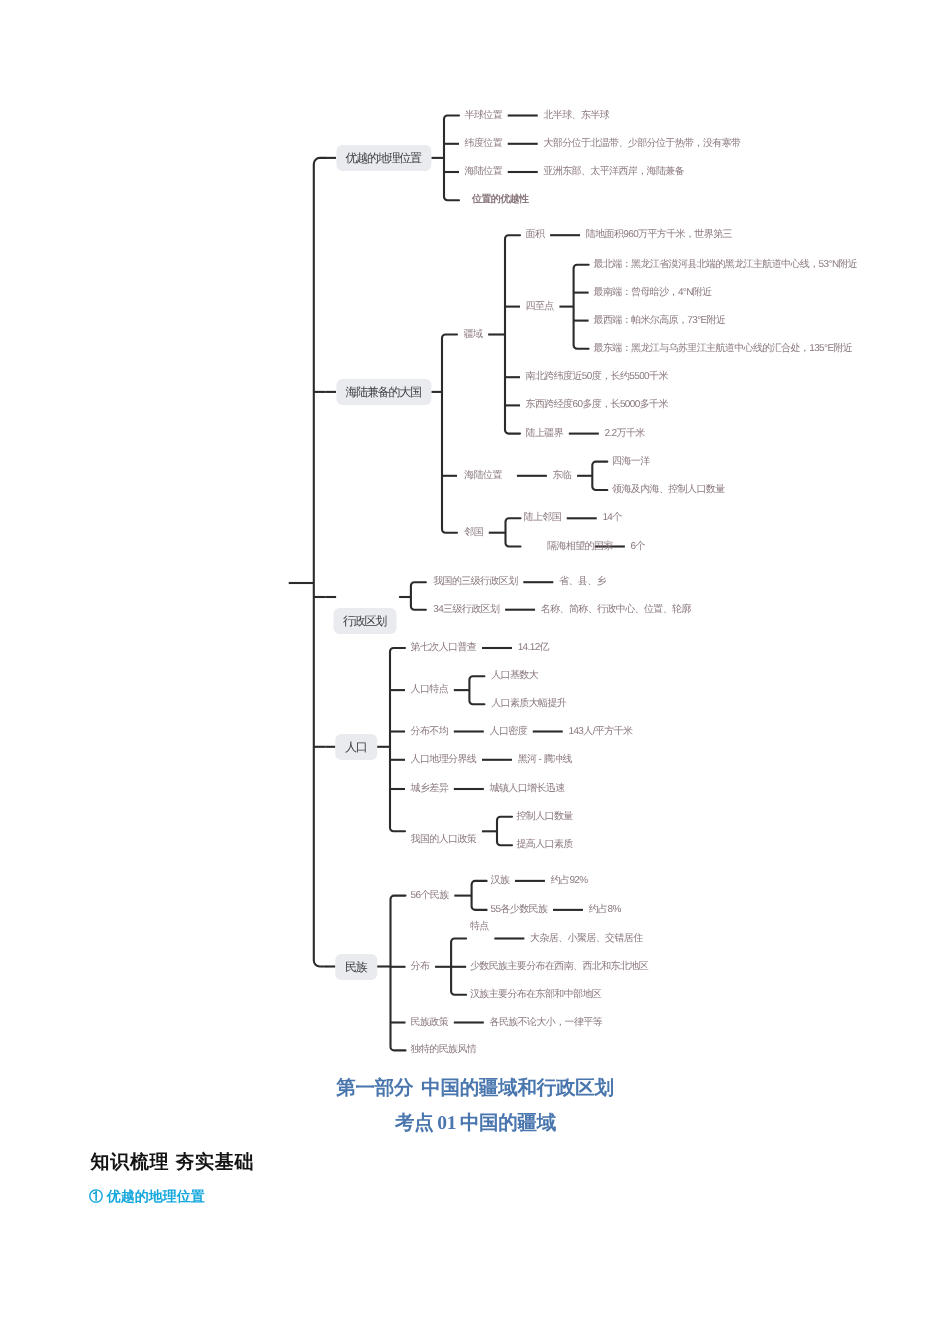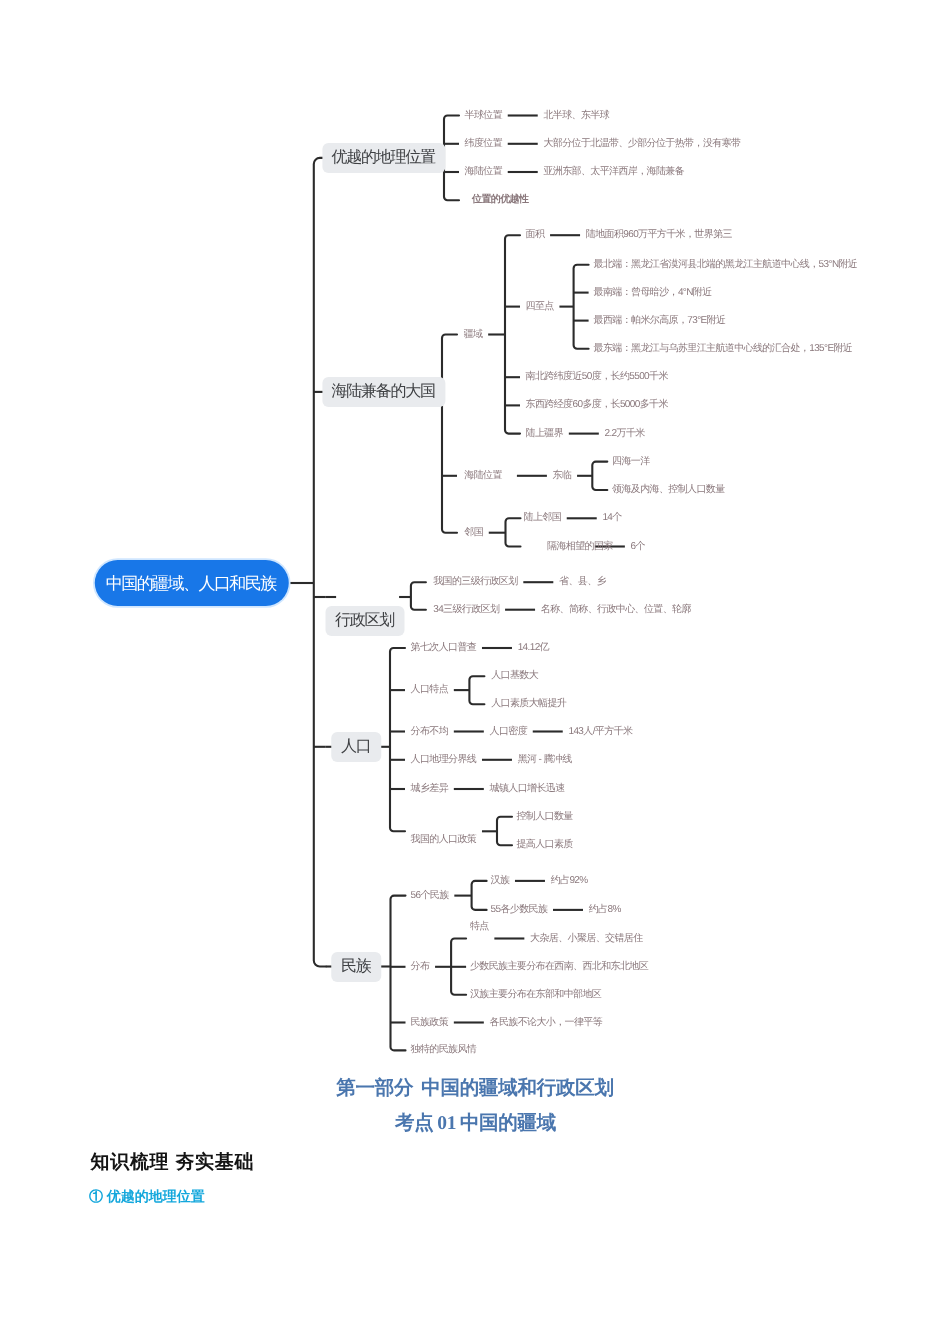--- a/index.html
+++ b/index.html
@@ -11,21 +11,21 @@
        font-family:"Liberation Sans",sans-serif;
        -webkit-font-smoothing:antialiased;text-rendering:geometricPrecision;}
   #map{position:absolute;left:0;top:0;width:950px;height:1070px;}
   #svg{position:absolute;left:0;top:0;}
   .node{position:absolute;white-space:nowrap;line-height:1;
         transform:translateY(-50%);}
   .leaf{color:#8a787c;font-size:10px;letter-spacing:-0.62px;
         margin-right:0.62px;}
   .pill{position:absolute;white-space:nowrap;line-height:1;
         transform:translate(-50%,-50%);text-align:center;}
-  .pill2{background:#e9ebee;color:#3f4144;font-size:16px;letter-spacing:-1.26px;
+  .pill2{background:#e9ebee;color:#3f4144;font-size:12px;letter-spacing:-1.26px;
          border-radius:6px;padding:7px 10.5px 7px 9.5px;}
   .root{background:#1877e8;color:#fff;font-size:17px;letter-spacing:-1.55px;
         border-radius:23px;padding:14.5px 13px 14.5px 11.5px;
         box-shadow:0 0 0 1.8px #cfe6ff;}
   .doc{position:absolute;white-space:nowrap;line-height:1;}
   .t-blue{color:#4a76ae;font-family:"Liberation Serif",serif;font-size:19.5px;
           letter-spacing:-0.25px;word-spacing:3.2px;font-weight:bold;
           transform:translate(-50%,-50%);}
   .t-blue2{word-spacing:-0.8px;letter-spacing:-0.3px;}
   .t-sec{color:#141414;font-size:19px;letter-spacing:0.7px;font-weight:bold;}
@@ -100,21 +100,20 @@
       <line x1="481.965625" x2="511.965625" y1="648" y2="648" stroke="#2b2b2b" stroke-width="2.1" stroke-linecap="butt"></line>
       <line x1="453.825" x2="483.825" y1="731.5" y2="731.5" stroke="#2b2b2b" stroke-width="2.1" stroke-linecap="butt"></line>
       <line x1="532.746875" x2="562.746875" y1="731.5" y2="731.5" stroke="#2b2b2b" stroke-width="2.1" stroke-linecap="butt"></line>
       <line x1="481.965625" x2="511.965625" y1="759.8" y2="759.8" stroke="#2b2b2b" stroke-width="2.1" stroke-linecap="butt"></line>
       <line x1="453.825" x2="483.825" y1="789" y2="789" stroke="#2b2b2b" stroke-width="2.1" stroke-linecap="butt"></line>
       <line x1="514.965625" x2="544.965625" y1="880.9" y2="880.9" stroke="#2b2b2b" stroke-width="2.1" stroke-linecap="butt"></line>
       <line x1="552.996875" x2="582.996875" y1="909.9" y2="909.9" stroke="#2b2b2b" stroke-width="2.1" stroke-linecap="butt"></line>
       <line x1="494.35625" x2="524.35625" y1="938.5" y2="938.5" stroke="#2b2b2b" stroke-width="2.1" stroke-linecap="butt"></line>
       <line x1="453.825" x2="483.825" y1="1022.5" y2="1022.5" stroke="#2b2b2b" stroke-width="2.1" stroke-linecap="butt"></line>
     </svg>
-<div class="pill root" style="left: 191.5px; top: 583px;">中国的疆域、人口和民族</div>
     <div class="pill pill2" style="left: 383.7px; top: 157.9px;">优越的地理位置</div>
     <div class="node leaf" style="left: 464.5px; top: 115.5px;">半球位置</div>
     <div class="node leaf" style="left: 543.431px; top: 115.5px;">北半球、东半球</div>
     <div class="node leaf" style="left: 464.5px; top: 143.8px;">纬度位置</div>
     <div class="node leaf" style="left: 543.431px; top: 143.8px;">大部分位于北温带、少部分位于热带，没有寒带</div>
     <div class="node leaf" style="left: 464.5px; top: 172px;">海陆位置</div>
     <div class="node leaf" style="left: 543.431px; top: 172px;">亚洲东部、太平洋西岸，海陆兼备</div>
     <div class="node leaf" style="left: 472px; top: 200.2px; font-weight: bold;">位置的优越性</div>
     <div class="pill pill2" style="left: 383.7px; top: 391.9px;">海陆兼备的大国</div>
     <div class="node leaf" style="left: 463.7px; top: 334.5px;">疆域</div>

